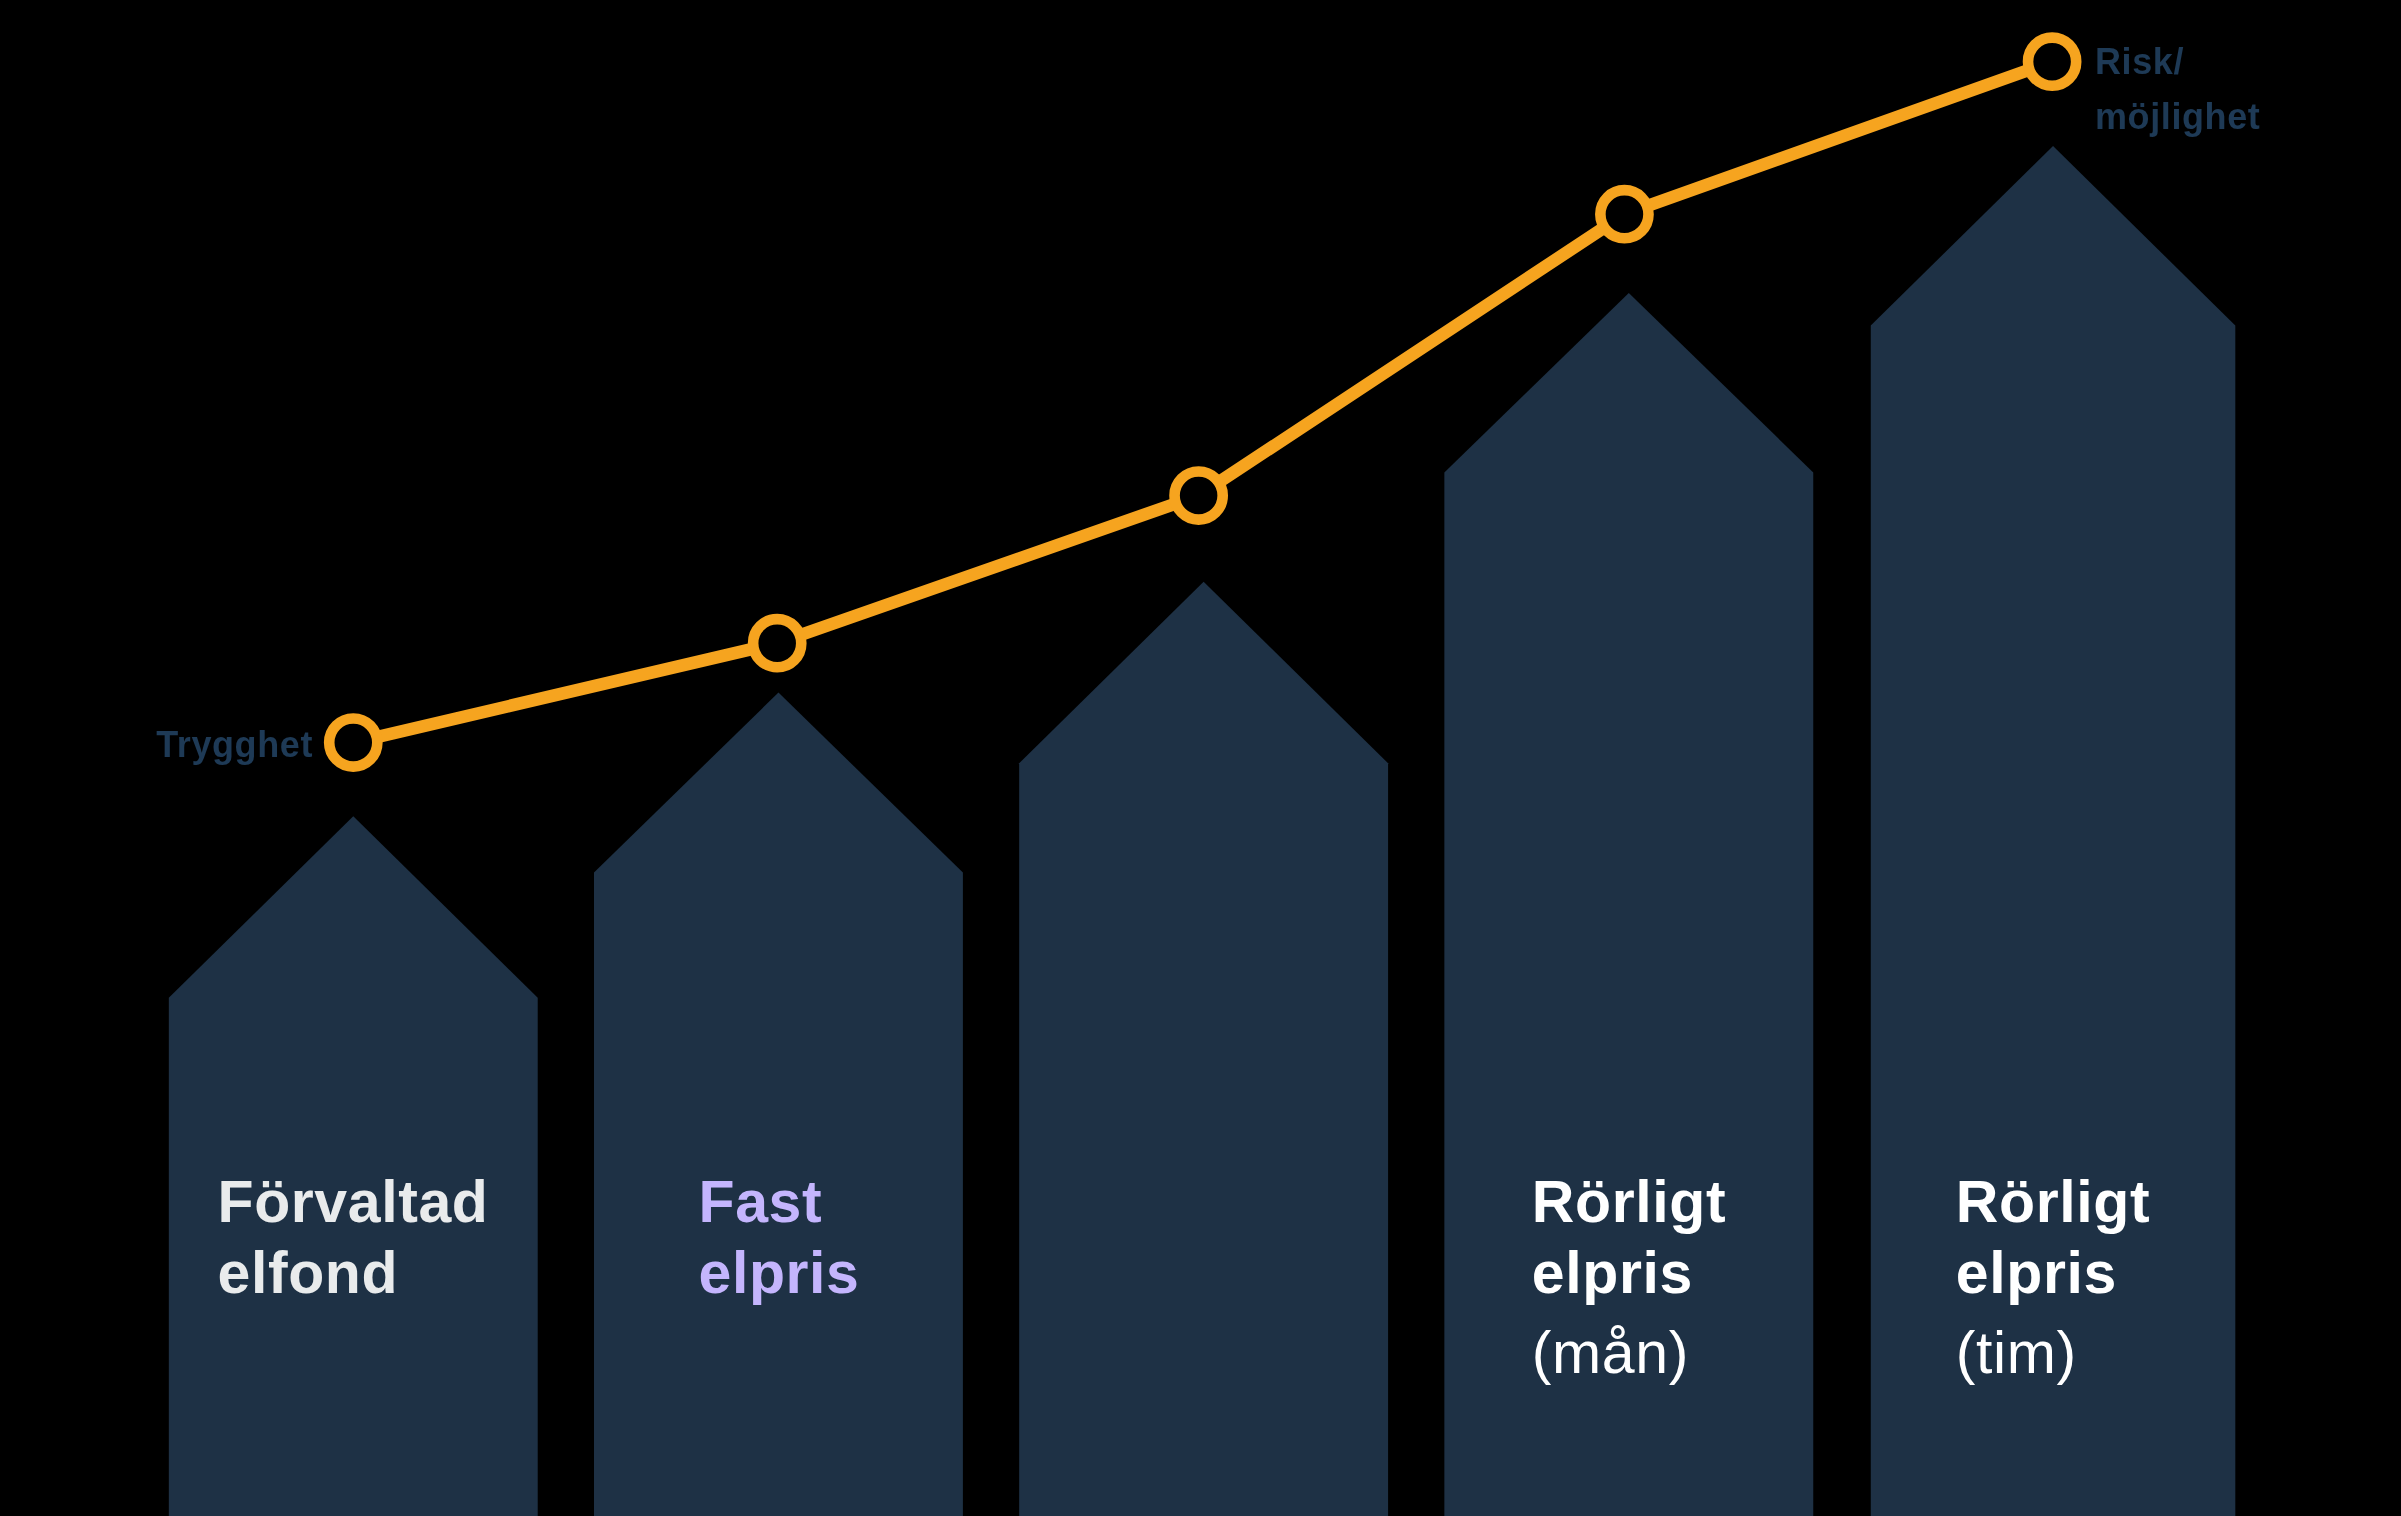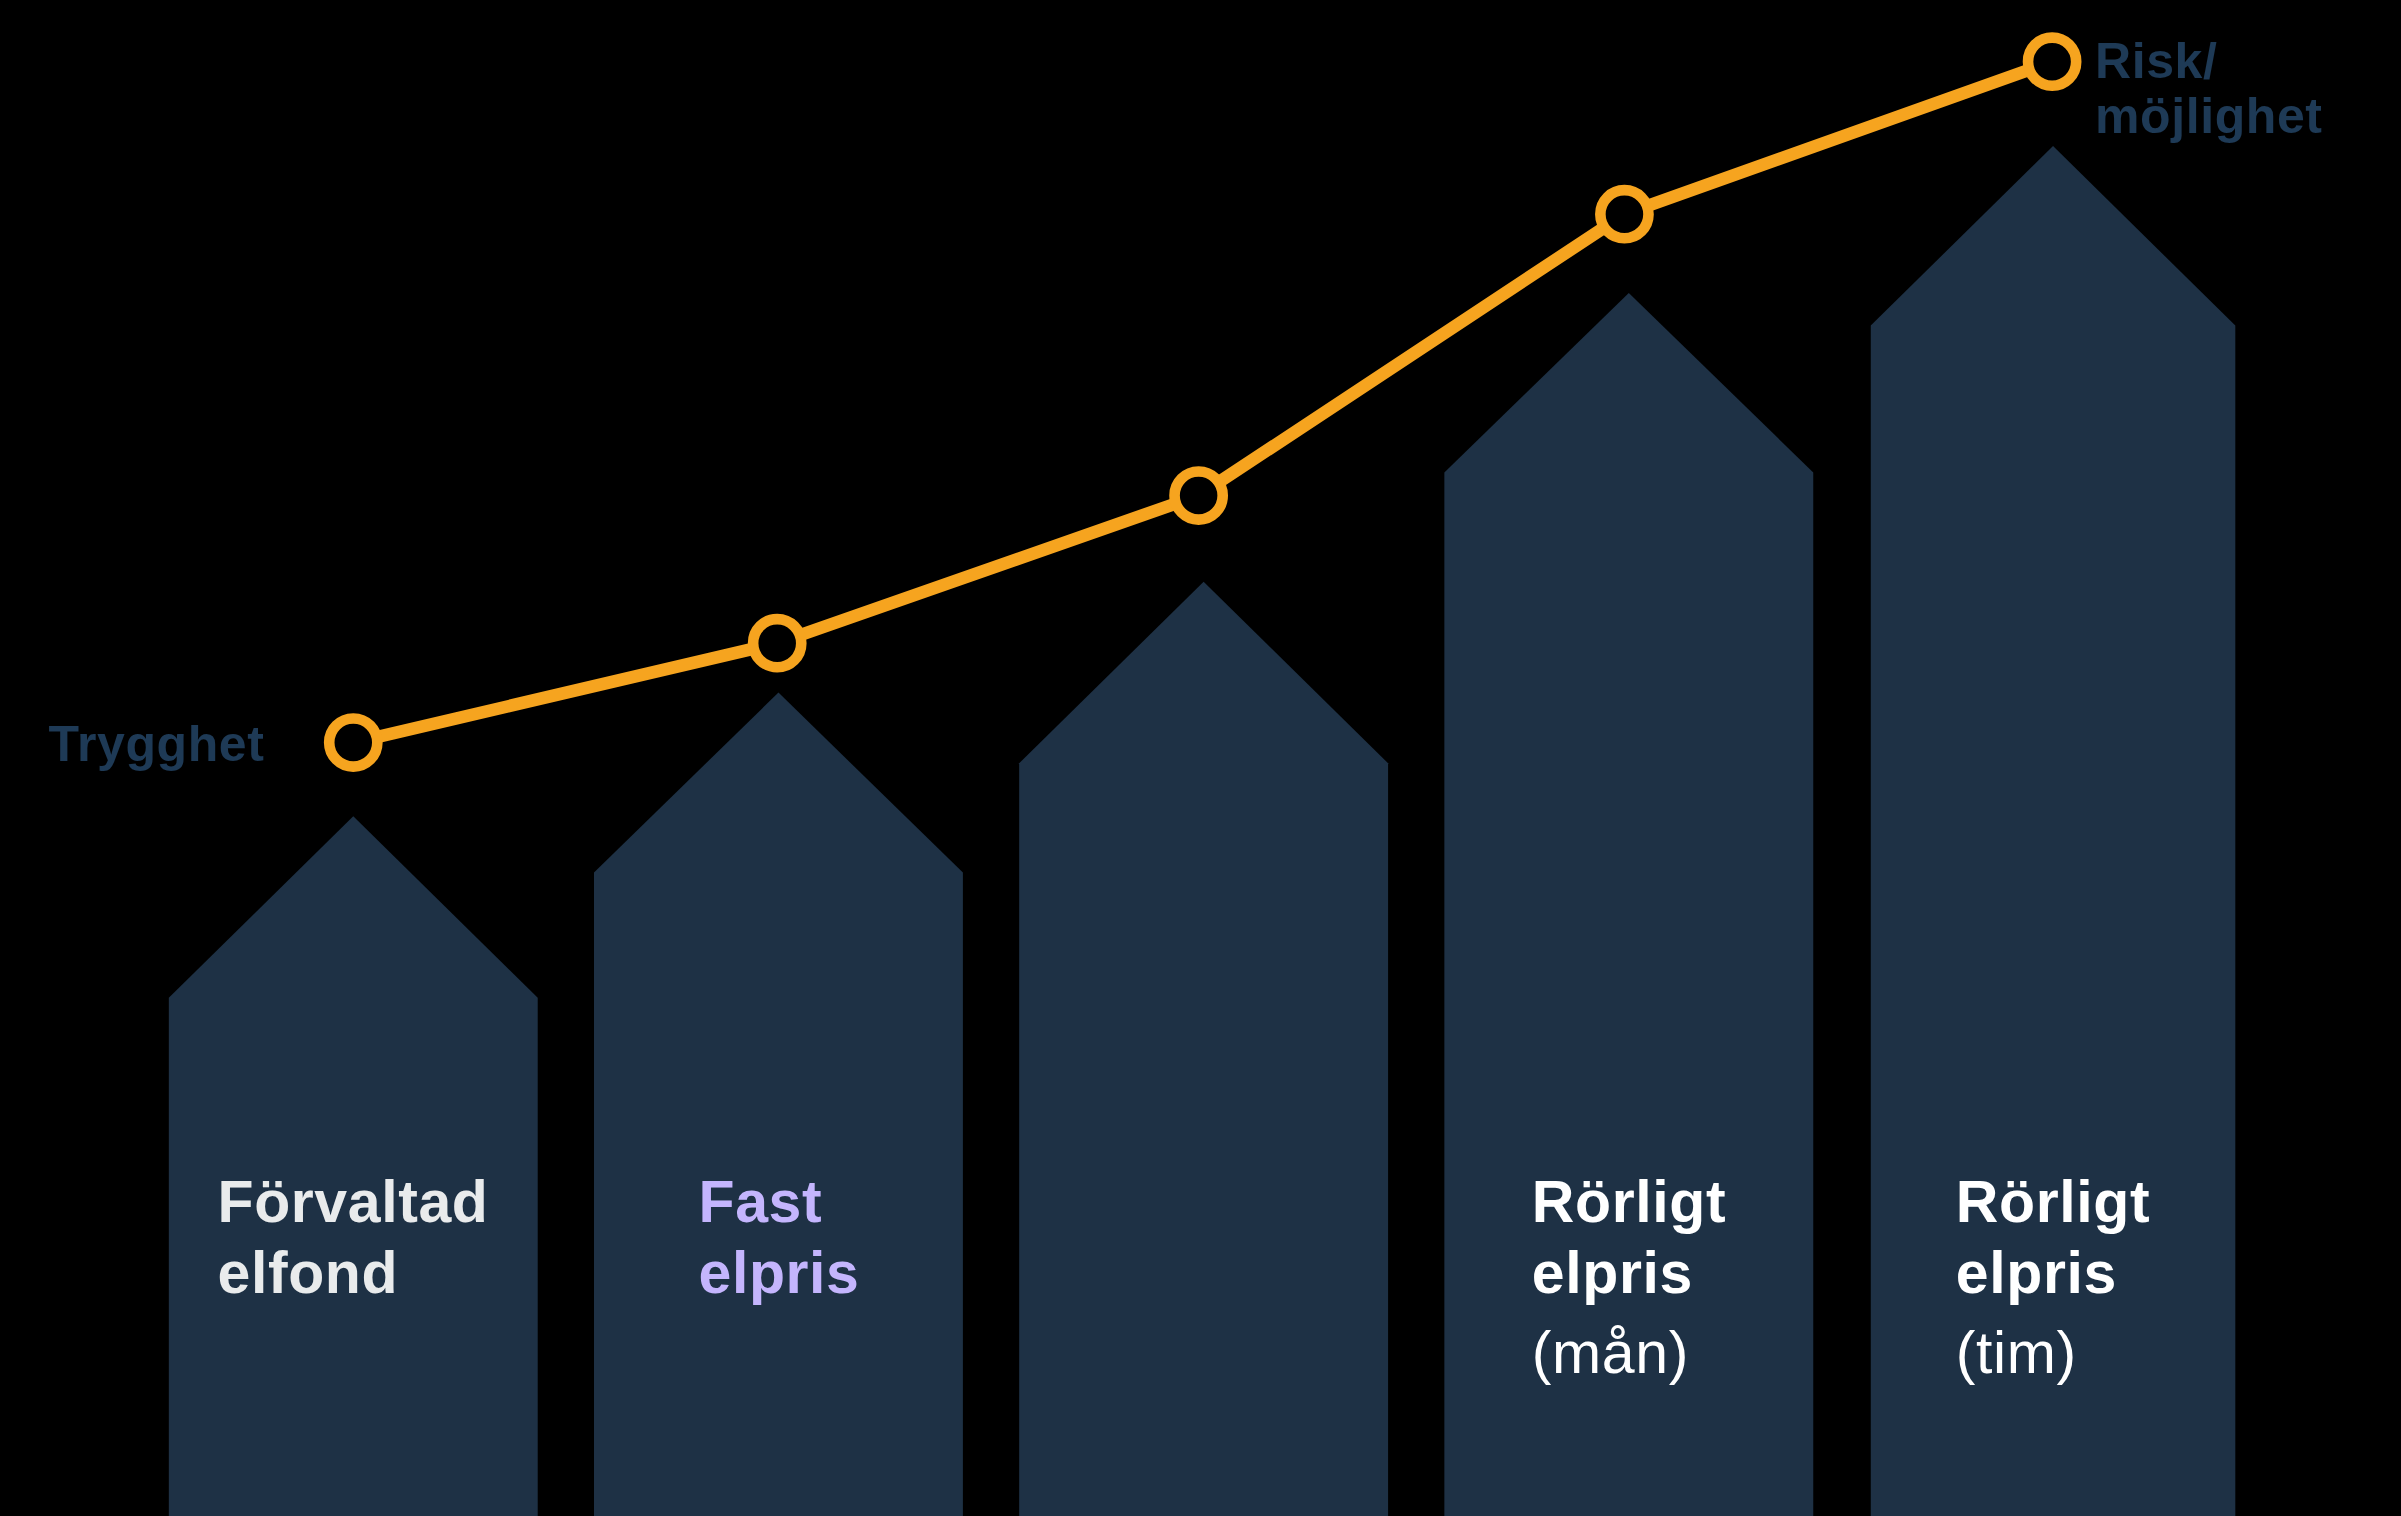--- a/index.html
+++ b/index.html
@@ -18,29 +18,29 @@
     background: #000000;
   }
   #chart-svg {
     position: absolute;
     left: 0;
     top: 0;
   }
   .axis-label {
     position: absolute;
     font-weight: 700;
-    font-size: 50px;
+    font-size: 36px;
     line-height: 55px;
     letter-spacing: 0.6px;
   }
   #label-trygghet {
     left: 0;
     top: 717px;
     width: 313px;
-    text-align: center;
+    text-align: right;
   }
   #label-risk {
     left: 2095px;
     top: 34px;
     text-align: left;
   }
   .bar-label {
     position: absolute;
     top: 1167px;
     transform: translateX(-50%);

